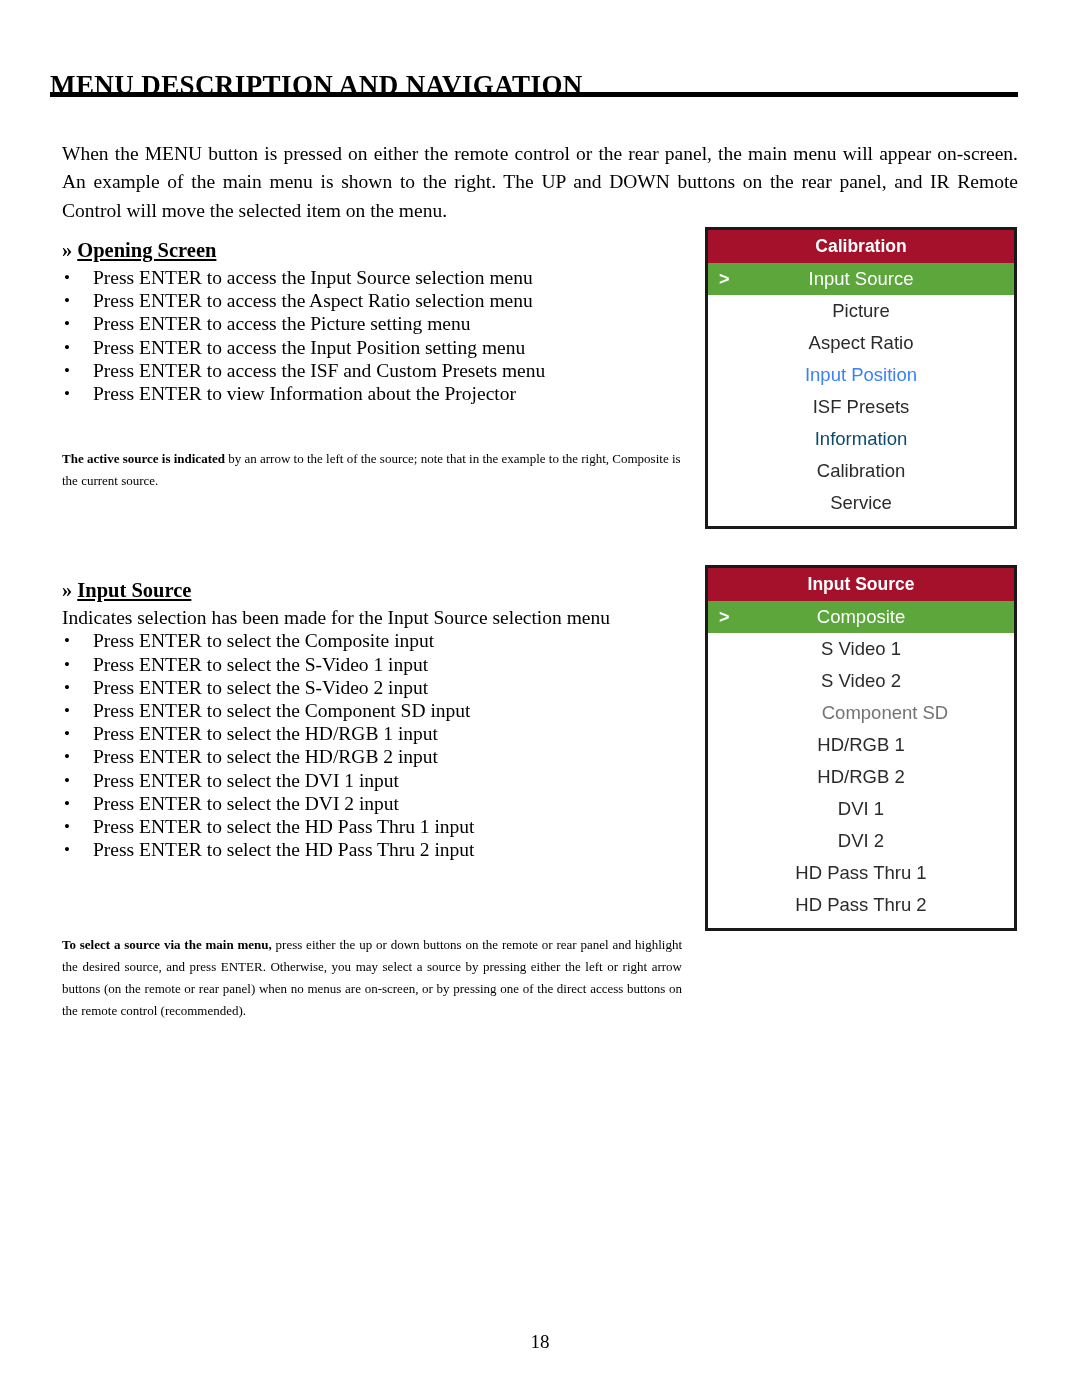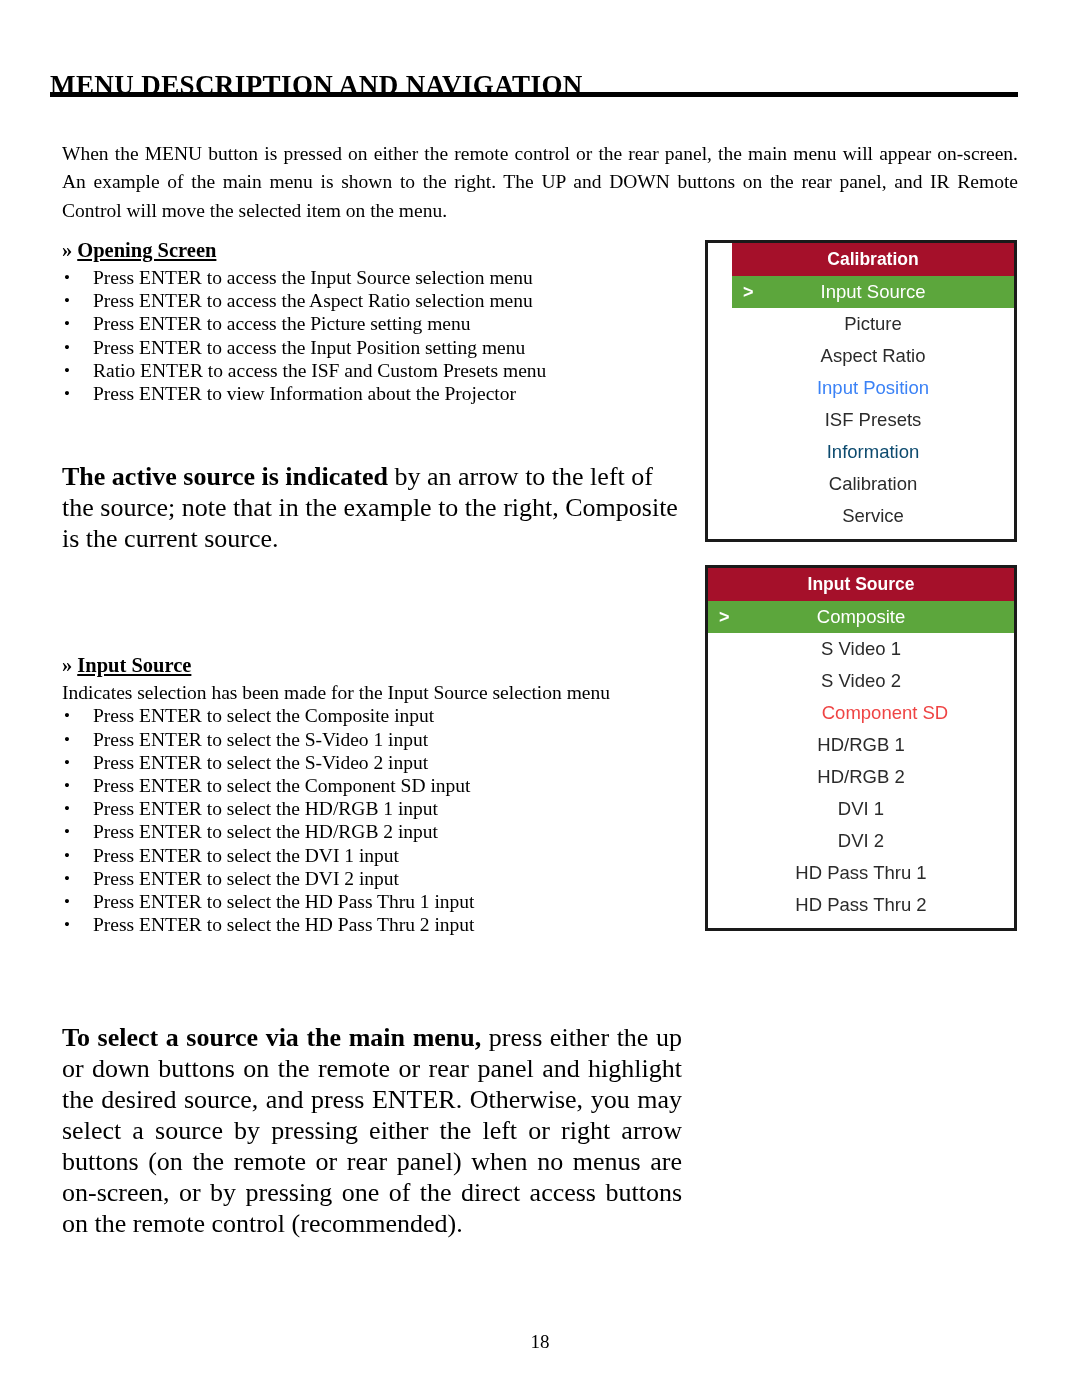--- a/index.html
+++ b/index.html
@@ -95,22 +95,22 @@
   }
   ul.bullets li .dot {
     position: absolute;
     left: 2px;
     top: 0;
     font-size: 17px;
     line-height: 23.2px;
   }
 
   .para {
-    font-size: 26px;
-    line-height: 31px;
+    font-size: 13px;
+    line-height: 22px;
   }
   .para.justified {
     text-align: justify;
   }
   .para b { font-weight: bold; }
 
   .spacer-lg { height: 30px; }
 
   .plain-line {
     font-size: 19.5px;
@@ -152,21 +152,21 @@
     position: absolute;
     left: 11px;
     top: 5px;
     font-size: 18px;
     font-weight: bold;
     color: #ffffff;
     line-height: 22px;
   }
   .osd-pad-bottom { height: 7px; }
 
-  #osd-main  { left: 705px; top: 240px; padding-left: 24px; }
+  #osd-main  { left: 705px; top: 227px; }
   #osd-input { left: 705px; top: 565px; }
 
   
   .page-number {
     position: absolute;
     left: 0;
     top: 1330px;
     width: 1080px;
     text-align: center;
     font-size: 19px;
@@ -187,21 +187,21 @@
 
     <div class="section-head">
       <span class="guillemet">»</span><span class="label">Opening Screen</span>
     </div>
 
     <ul class="bullets">
       <li><span class="dot">•</span><span>Press ENTER to access the Input Source selection menu</span></li>
       <li><span class="dot">•</span><span>Press ENTER to access the Aspect Ratio selection menu</span></li>
       <li><span class="dot">•</span><span>Press ENTER to access the Picture setting menu</span></li>
       <li><span class="dot">•</span><span>Press ENTER to access the Input Position setting menu</span></li>
-      <li><span class="dot">•</span><span>Ratio ENTER to access the ISF and Custom Presets menu</span></li>
+      <li><span class="dot">•</span><span>Press ENTER to access the ISF and Custom Presets menu</span></li>
       <li><span class="dot">•</span><span>Press ENTER to view Information about the Projector</span></li>
     </ul>
 
     <div class="spacer-lg"></div>
 
     <p class="para"><b>The active source is indicated</b><span> by an arrow to the left of the source; note that in the example to the right, Composite is the current source.</span></p>
 
     <div style="height:72px"></div>
 
     <div class="section-head">
@@ -246,21 +246,21 @@
   </div>
 
   <div class="osd" id="osd-input" style="border-color: rgb(26, 26, 26); background: rgb(255, 255, 255);">
     <div class="osd-header" style="background: rgb(165, 16, 42); color: rgb(255, 255, 255);">Input Source</div>
     <div class="osd-row selected" style="background: rgb(92, 166, 60); color: rgb(255, 255, 255);">
       <span class="arrow">&gt;</span>
       <span>Composite</span>
     </div>
     <div class="osd-row" style="color: rgb(43, 43, 43);"><span>S Video 1</span></div>
     <div class="osd-row" style="color: rgb(43, 43, 43);"><span>S Video 2</span></div>
-    <div class="osd-row" style="color: #ef4444; padding-left: 48px;"><span>Component  SD</span></div>
+    <div class="osd-row" style="color: #737373; padding-left: 48px;"><span>Component  SD</span></div>
     <div class="osd-row" style="color: rgb(43, 43, 43);"><span>HD/RGB 1</span></div>
     <div class="osd-row" style="color: rgb(43, 43, 43);"><span>HD/RGB 2</span></div>
     <div class="osd-row" style="color: rgb(43, 43, 43);"><span>DVI 1</span></div>
     <div class="osd-row" style="color: rgb(43, 43, 43);"><span>DVI 2</span></div>
     <div class="osd-row" style="color: rgb(43, 43, 43);"><span>HD Pass Thru 1</span></div>
     <div class="osd-row" style="color: rgb(43, 43, 43);"><span>HD Pass Thru 2</span></div>
     <div class="osd-pad-bottom"></div>
   </div>
 
   <div class="page-number">18</div>

